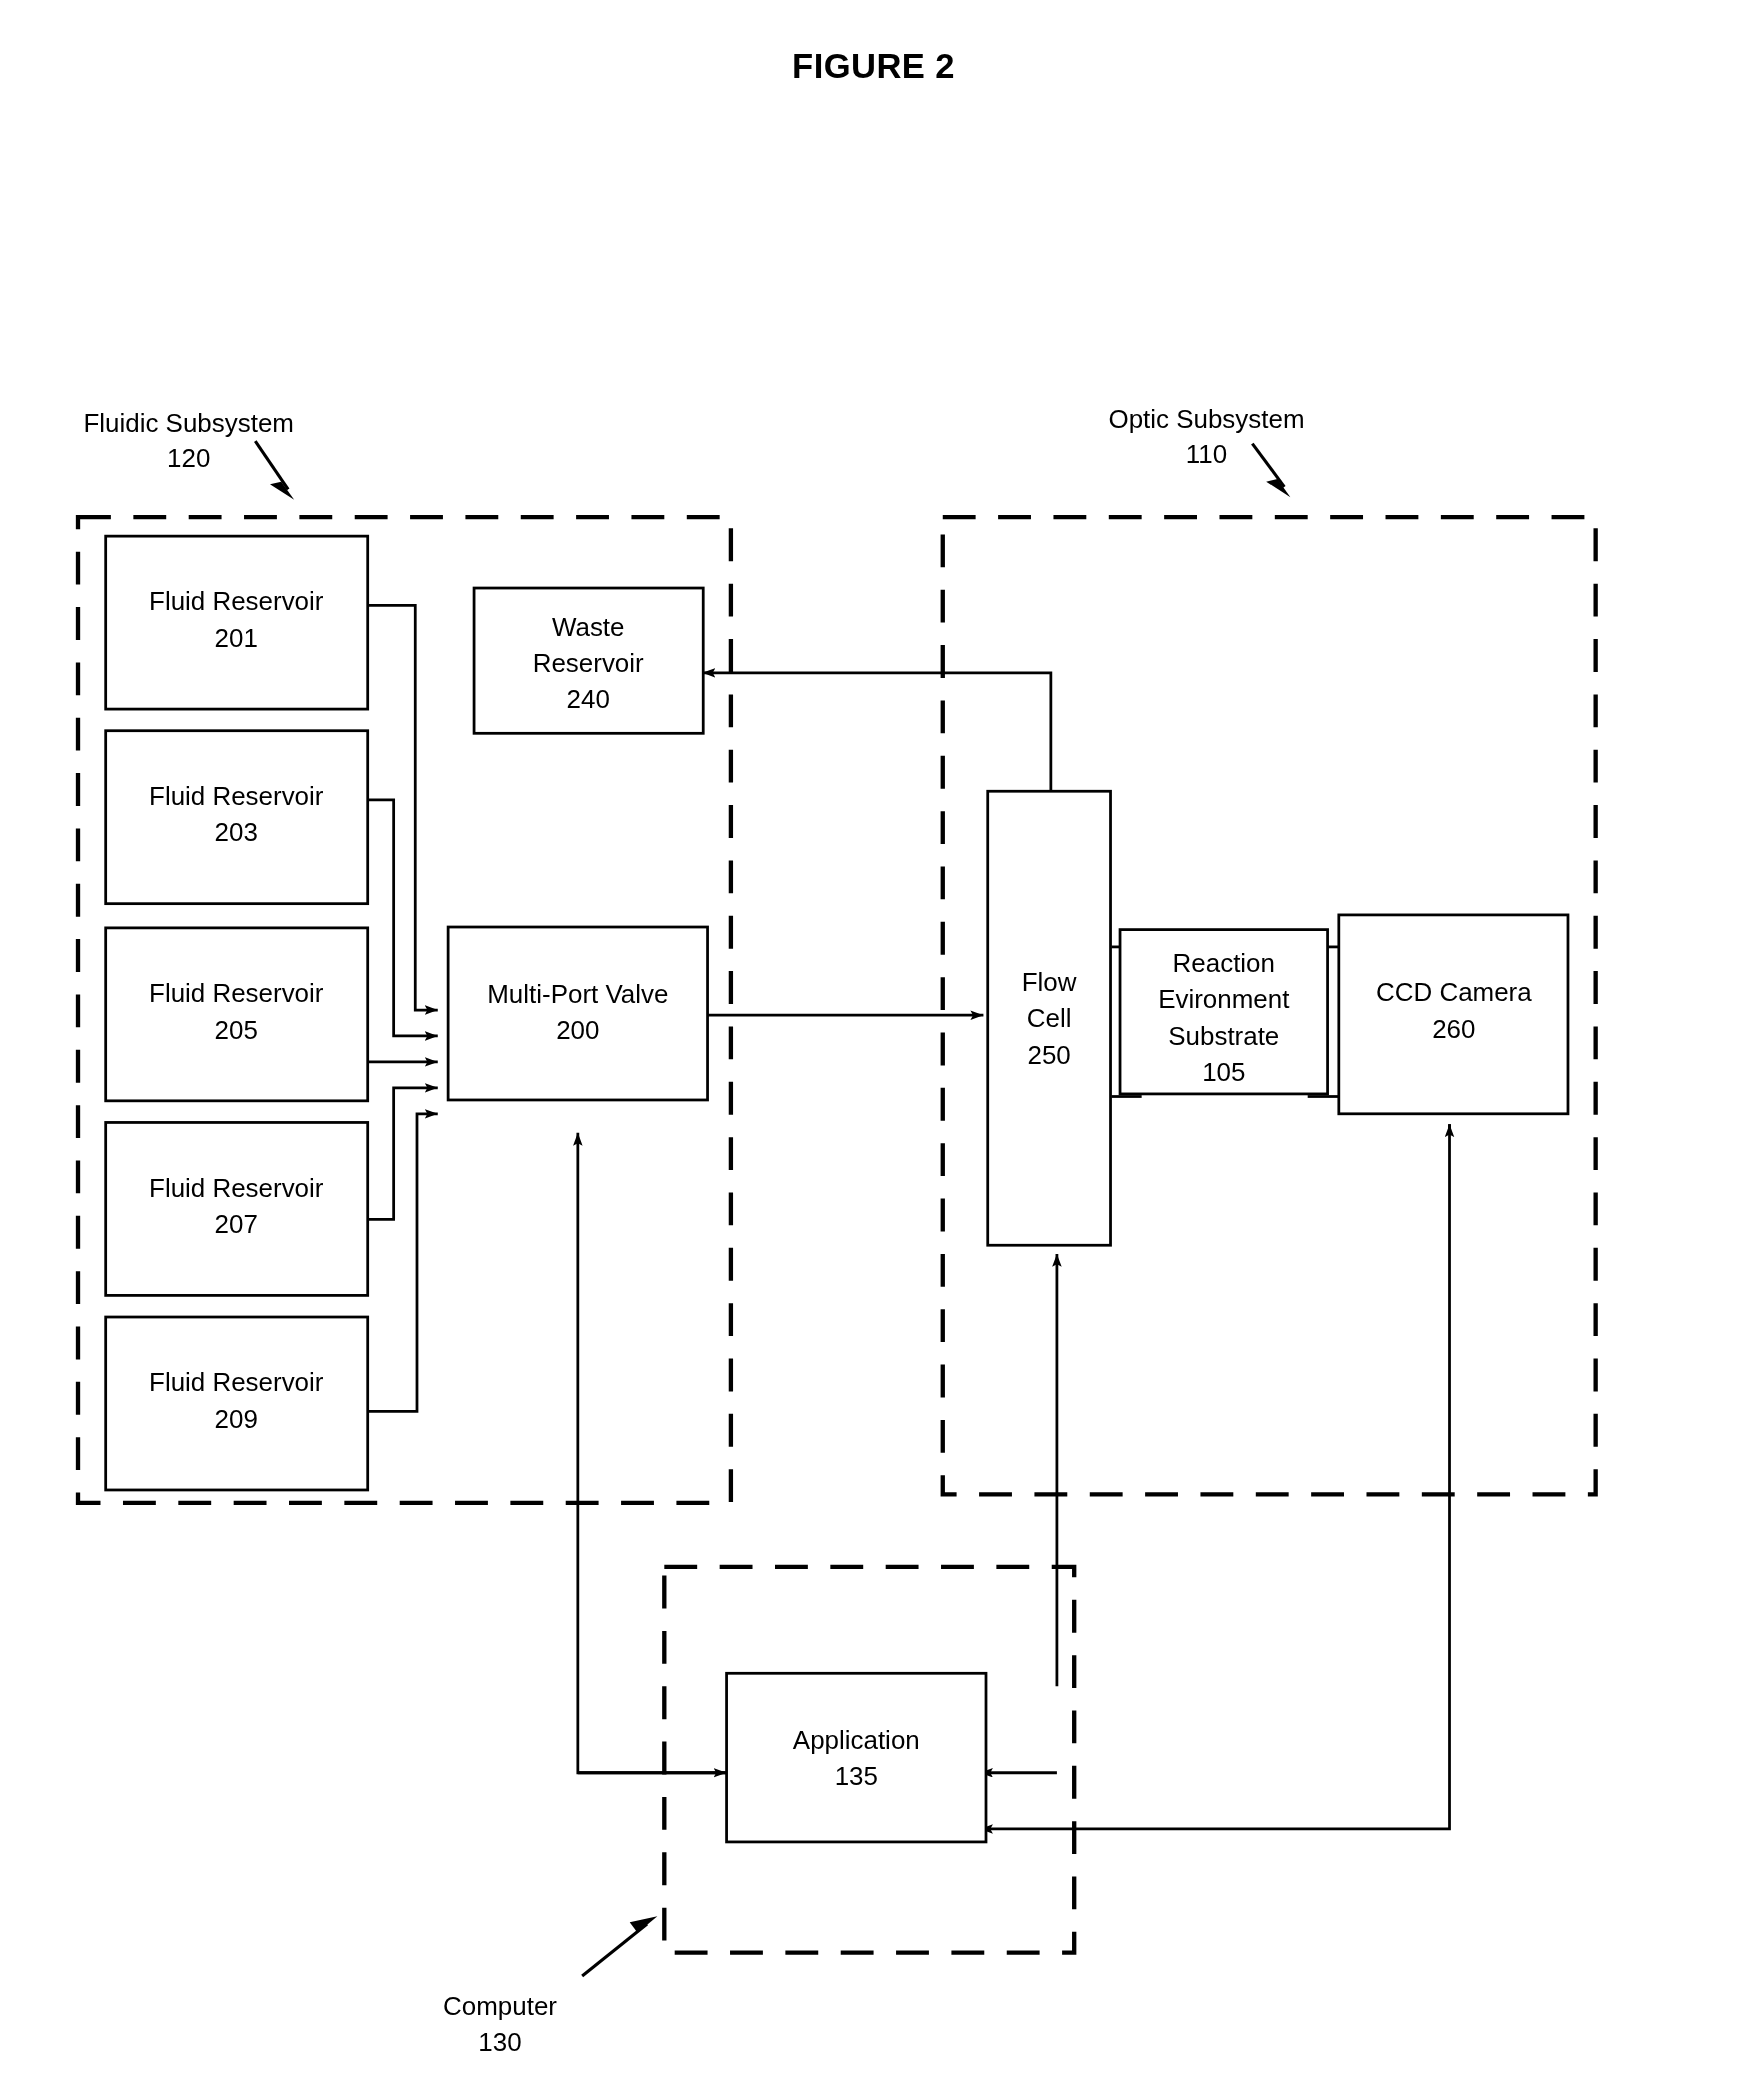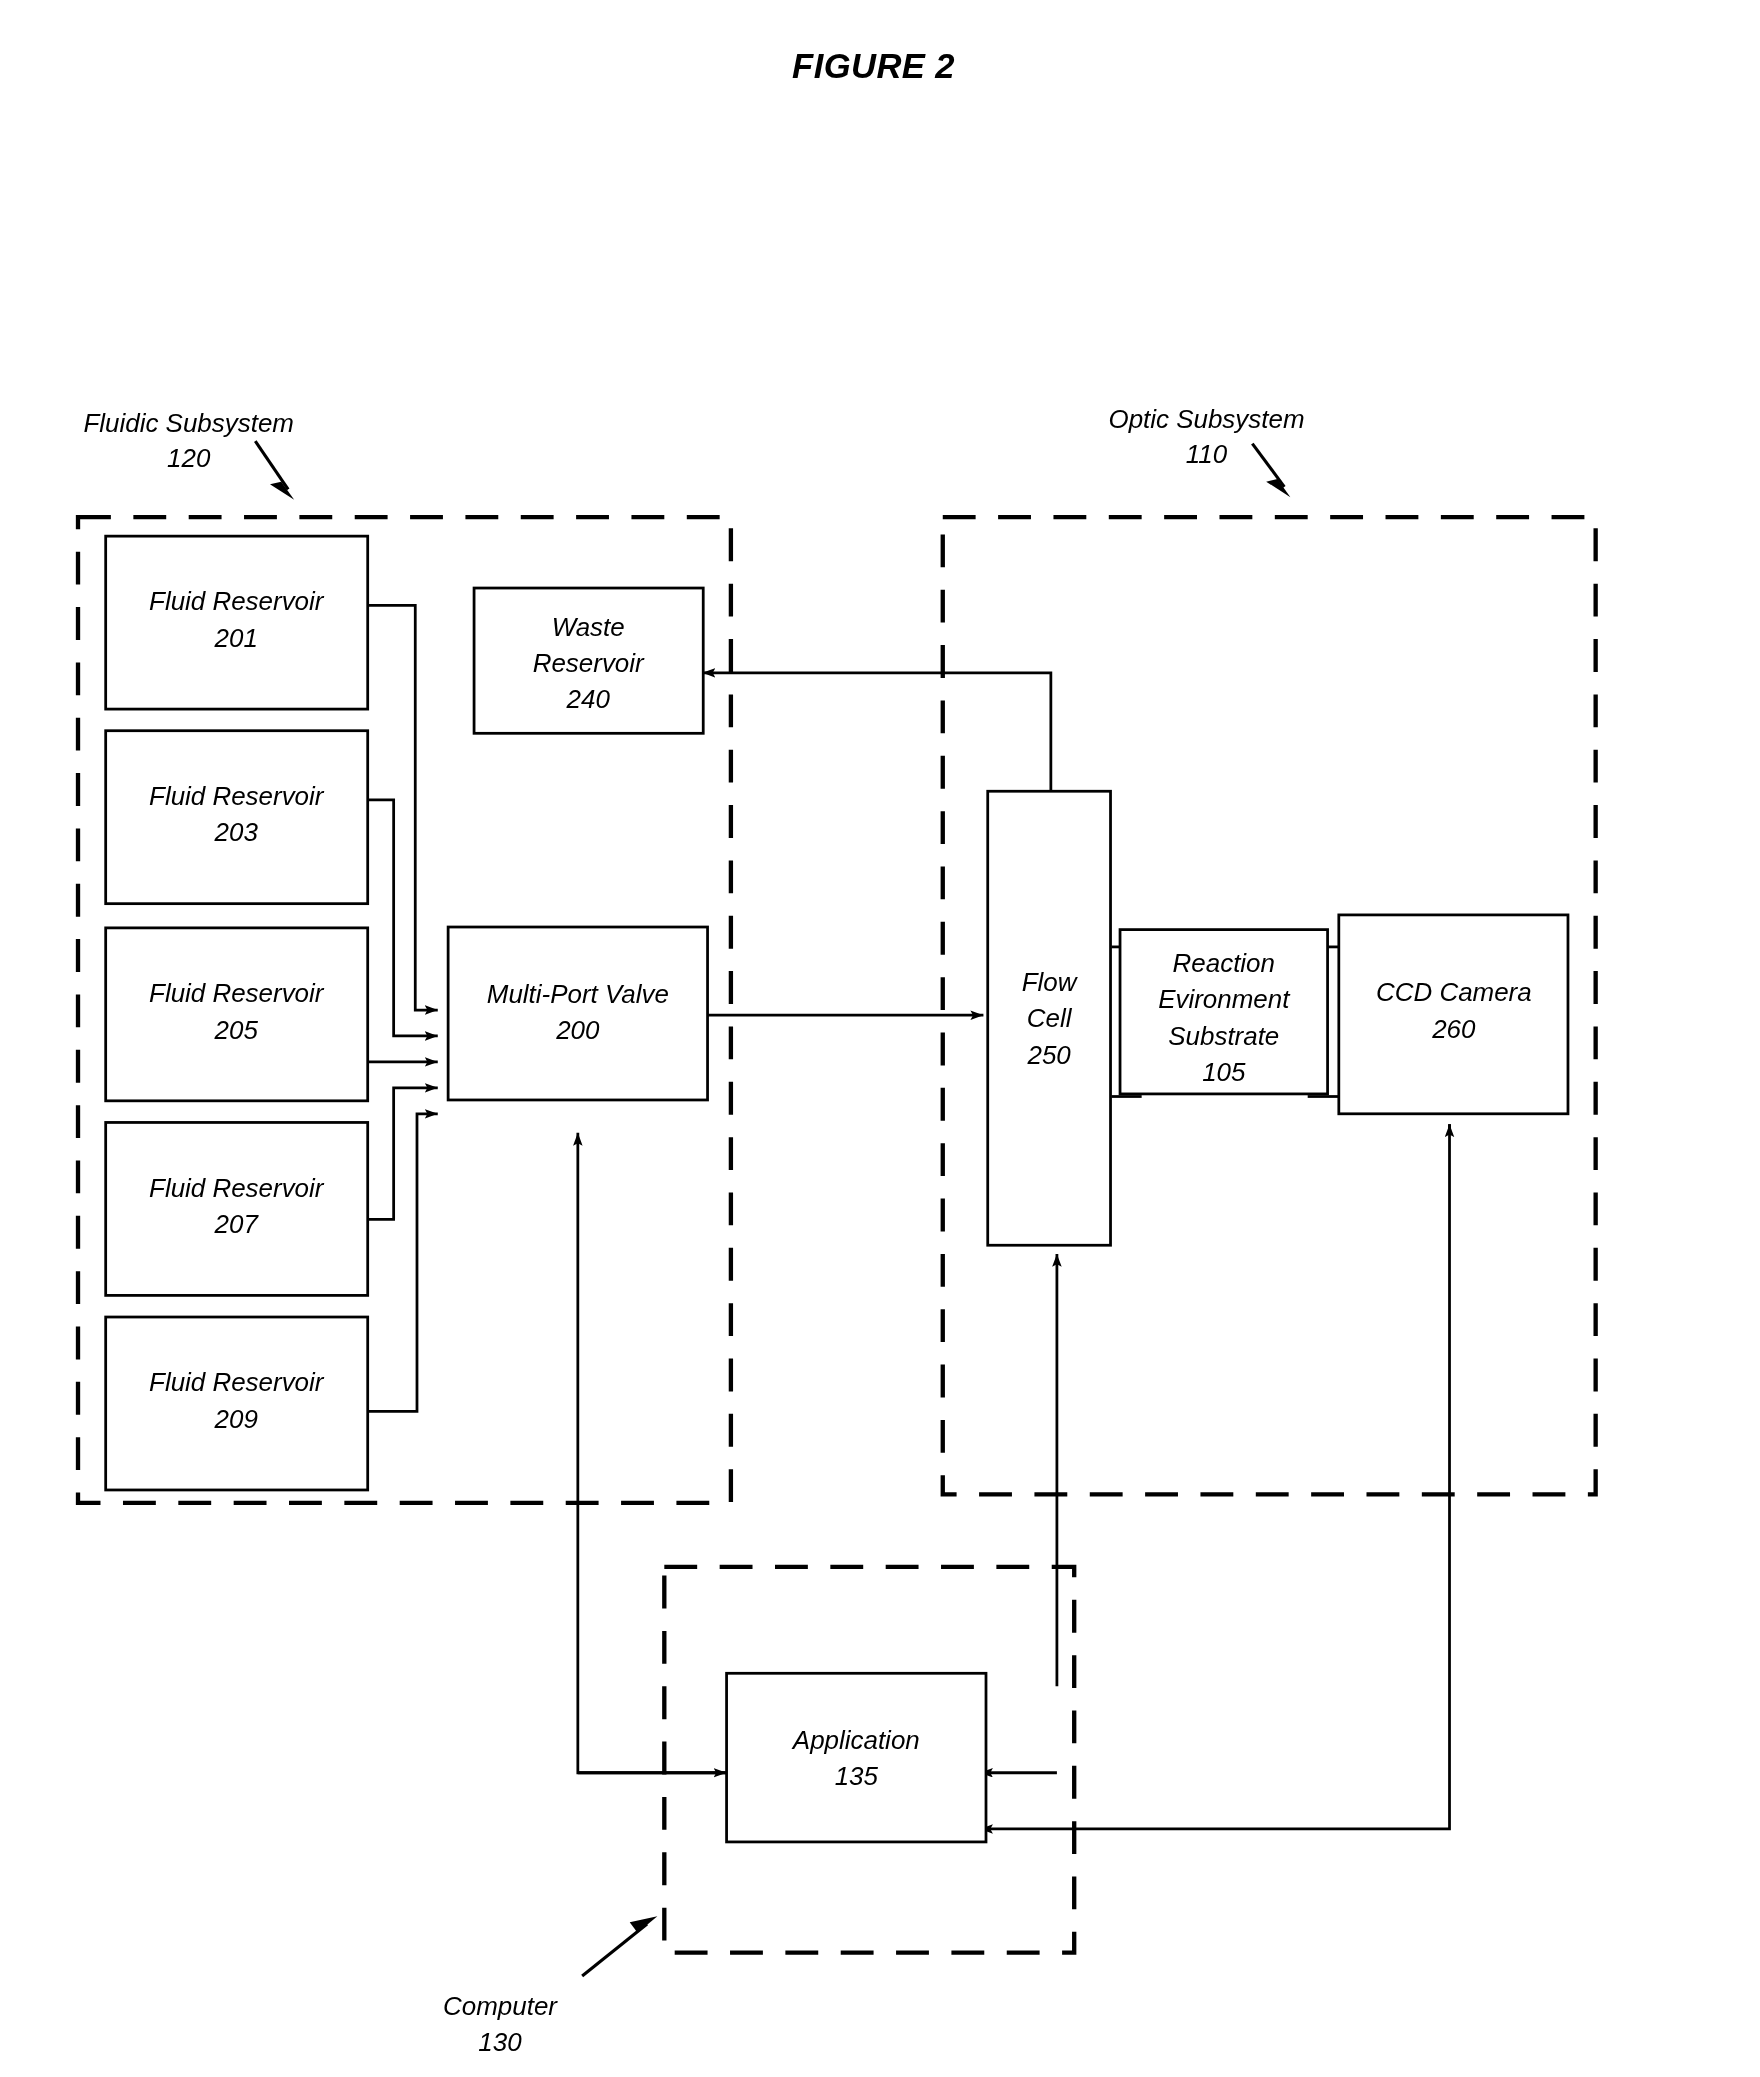--- a/index.html
+++ b/index.html
@@ -14,21 +14,20 @@
     color: #000000;
     position: relative;
     overflow: hidden;
   }
   #figure-root {
     position: absolute;
     left: 0;
     top: 0;
     width: 1761px;
     height: 2078px;
-    font-style: italic;
   }
   svg.diagram {
     position: absolute;
     left: 0;
     top: 0;
     width: 1761px;
     height: 2078px;
     display: block;
   }
   .fig-title {

